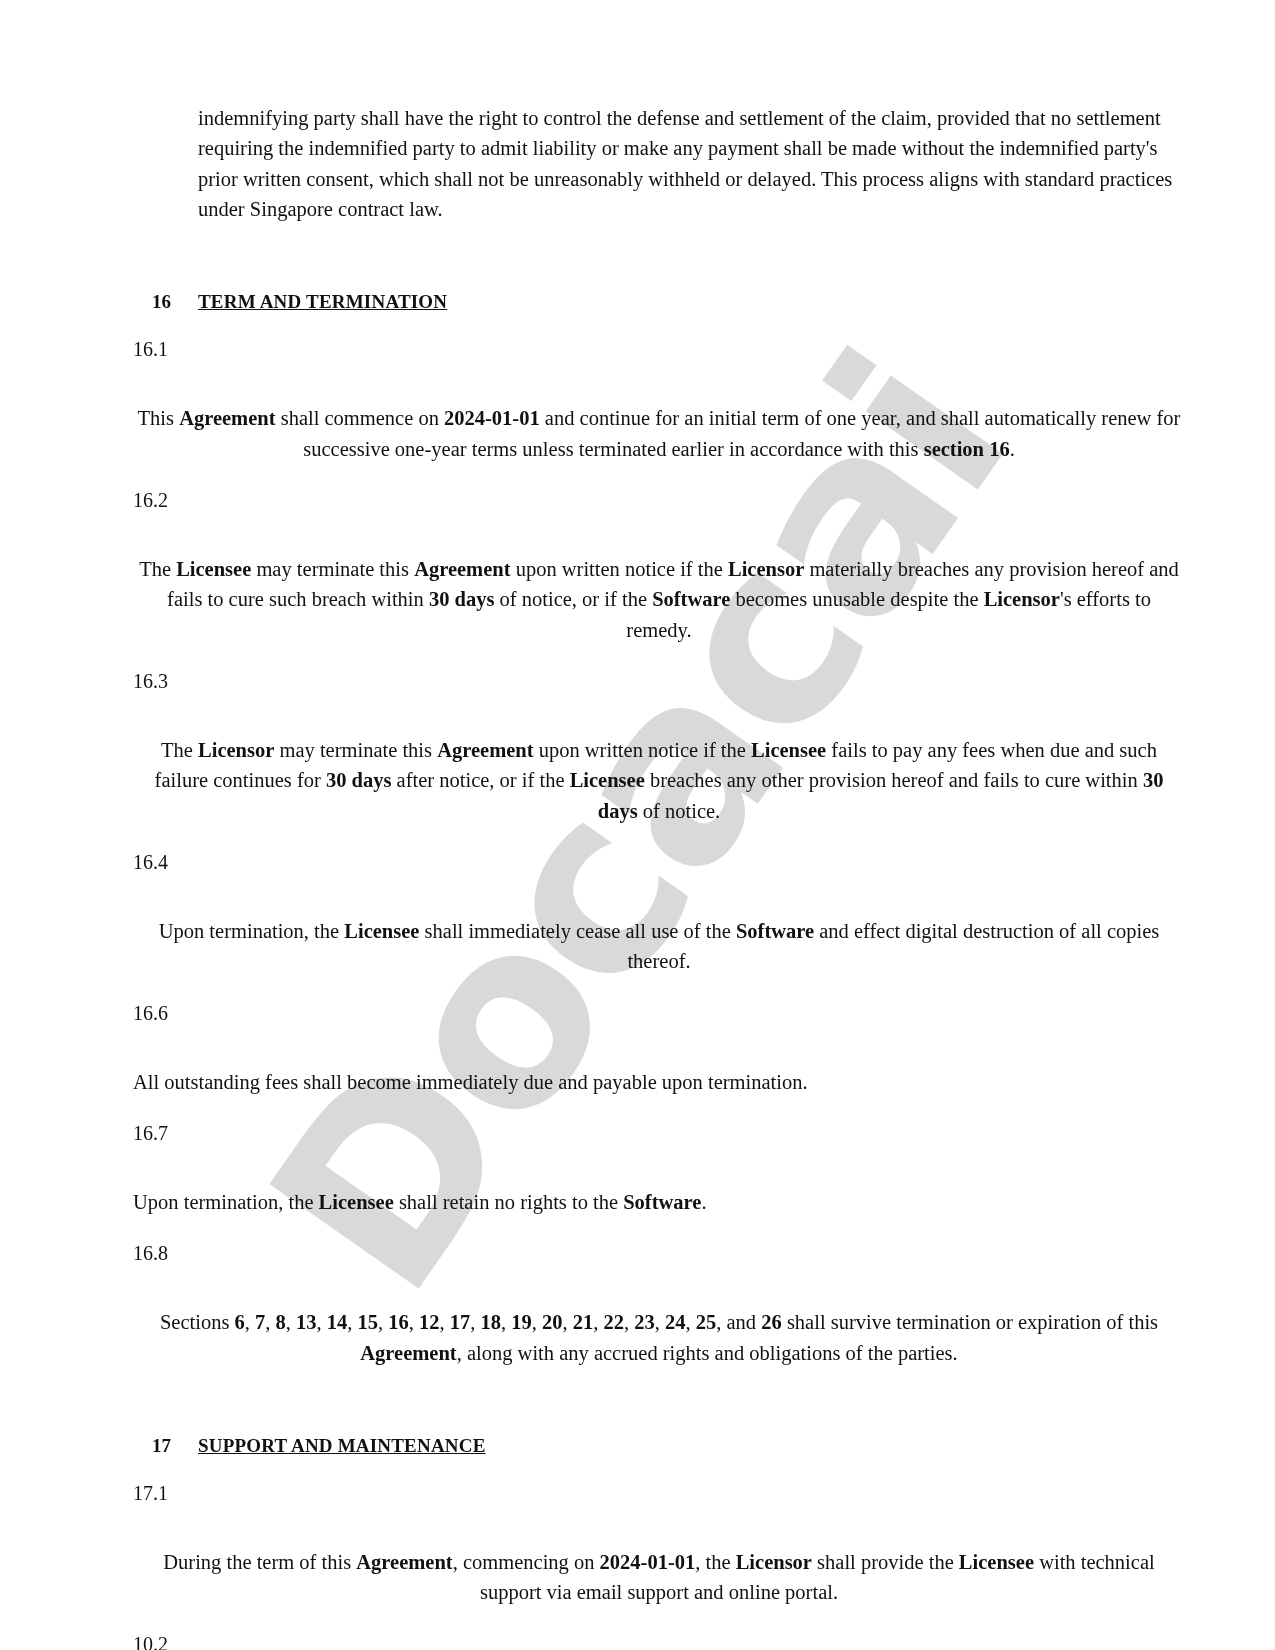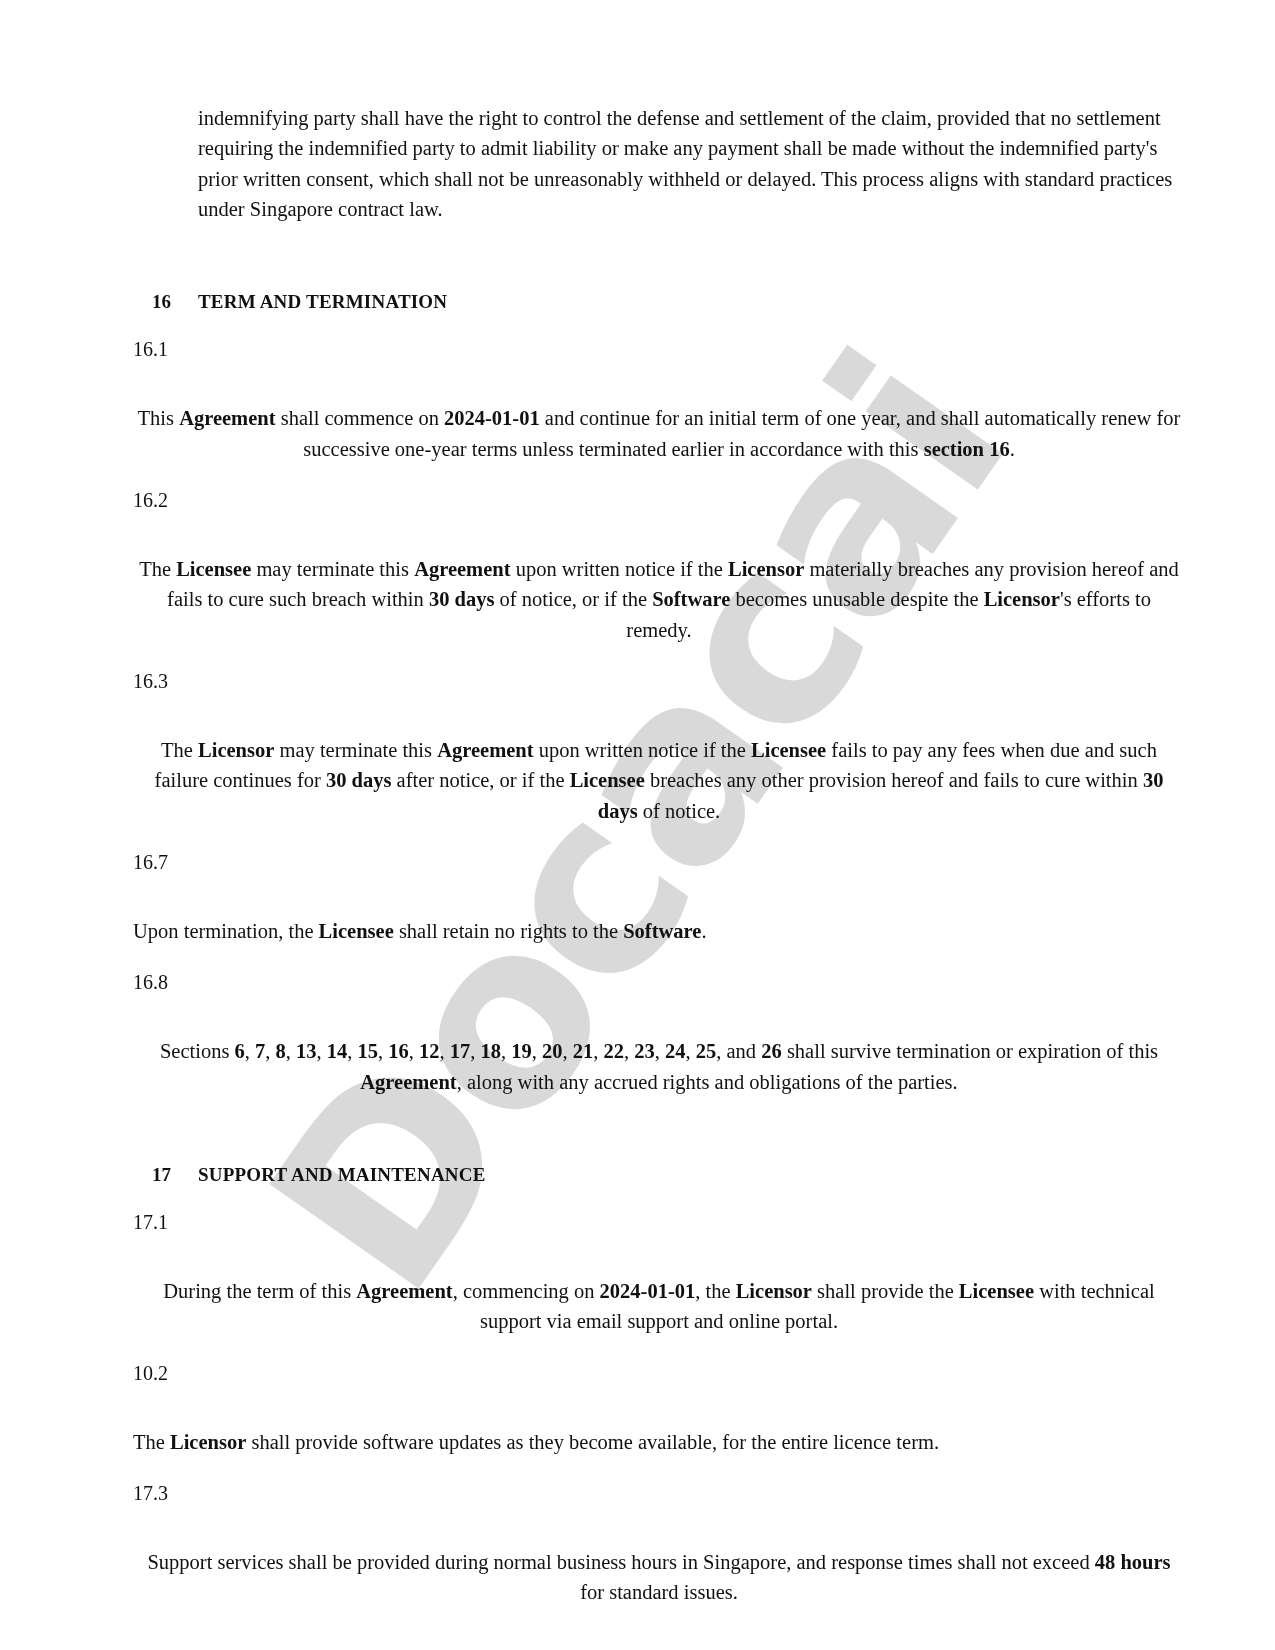--- a/index.html
+++ b/index.html
@@ -74,20 +74,21 @@
     font-weight: 700;
     font-size: 19px;
     text-align: left;
     padding-left: 19px;
     box-sizing: border-box;
   }
   .section-heading .sec-title {
     font-weight: 700;
     font-size: 19px;
     letter-spacing: 0.2px;
+    text-decoration: underline;
   }
 
   .clause {
     display: flex;
     align-items: baseline;
     margin-top: 25px;
     flex-direction: column;
   }
   .clause .cl-num {
     width: 65px;
@@ -132,20 +133,28 @@
           </div>
           <div class="clause">
             <span class="cl-num">16.2</span>
             <span class="cl-body"><span>The </span><b>Licensee</b><span> may terminate this </span><b>Agreement</b><span> upon written notice if the </span><b>Licensor</b><span> materially breaches any provision hereof and fails to cure such breach within </span><b>30 days</b><span> of notice, or if the </span><b>Software</b><span> becomes unusable despite the </span><b>Licensor</b><span>'s efforts to remedy.</span></span>
           </div>
           <div class="clause">
             <span class="cl-num">16.3</span>
             <span class="cl-body"><span>The </span><b>Licensor</b><span> may terminate this </span><b>Agreement</b><span> upon written notice if the </span><b>Licensee</b><span> fails to pay any fees when due and such failure continues for </span><b>30 days</b><span> after notice, or if the </span><b>Licensee</b><span> breaches any other provision hereof and fails to cure within </span><b>30 days</b><span> of notice.</span></span>
           </div>
           <div class="clause">
+            <span class="cl-num">16.4</span>
+            <span class="cl-body"><span>Upon termination, the </span><b>Licensee</b><span> shall immediately cease all use of the </span><b>Software</b><span> and effect digital destruction of all copies thereof.</span></span>
+          </div>
+          <div class="clause">
+            <span class="cl-num">16.6</span>
+            <span class="cl-body"><span>All outstanding fees shall become immediately due and payable upon termination.</span></span>
+          </div>
+          <div class="clause">
             <span class="cl-num">16.7</span>
             <span class="cl-body"><span>Upon termination, the </span><b>Licensee</b><span> shall retain no rights to the </span><b>Software</b><span>.</span></span>
           </div>
           <div class="clause">
             <span class="cl-num">16.8</span>
             <span class="cl-body"><span>Sections </span><b>6</b><span>, </span><b>7</b><span>, </span><b>8</b><span>, </span><b>13</b><span>, </span><b>14</b><span>, </span><b>15</b><span>, </span><b>16</b><span>, </span><b>12</b><span>, </span><b>17</b><span>, </span><b>18</b><span>, </span><b>19</b><span>, </span><b>20</b><span>, </span><b>21</b><span>, </span><b>22</b><span>, </span><b>23</b><span>, </span><b>24</b><span>, </span><b>25</b><span>, and </span><b>26</b><span> shall survive termination or expiration of this </span><b>Agreement</b><span>, along with any accrued rights and obligations of the parties.</span></span>
           </div>
         </div>
         <div class="section-block">
           <div class="section-heading">

